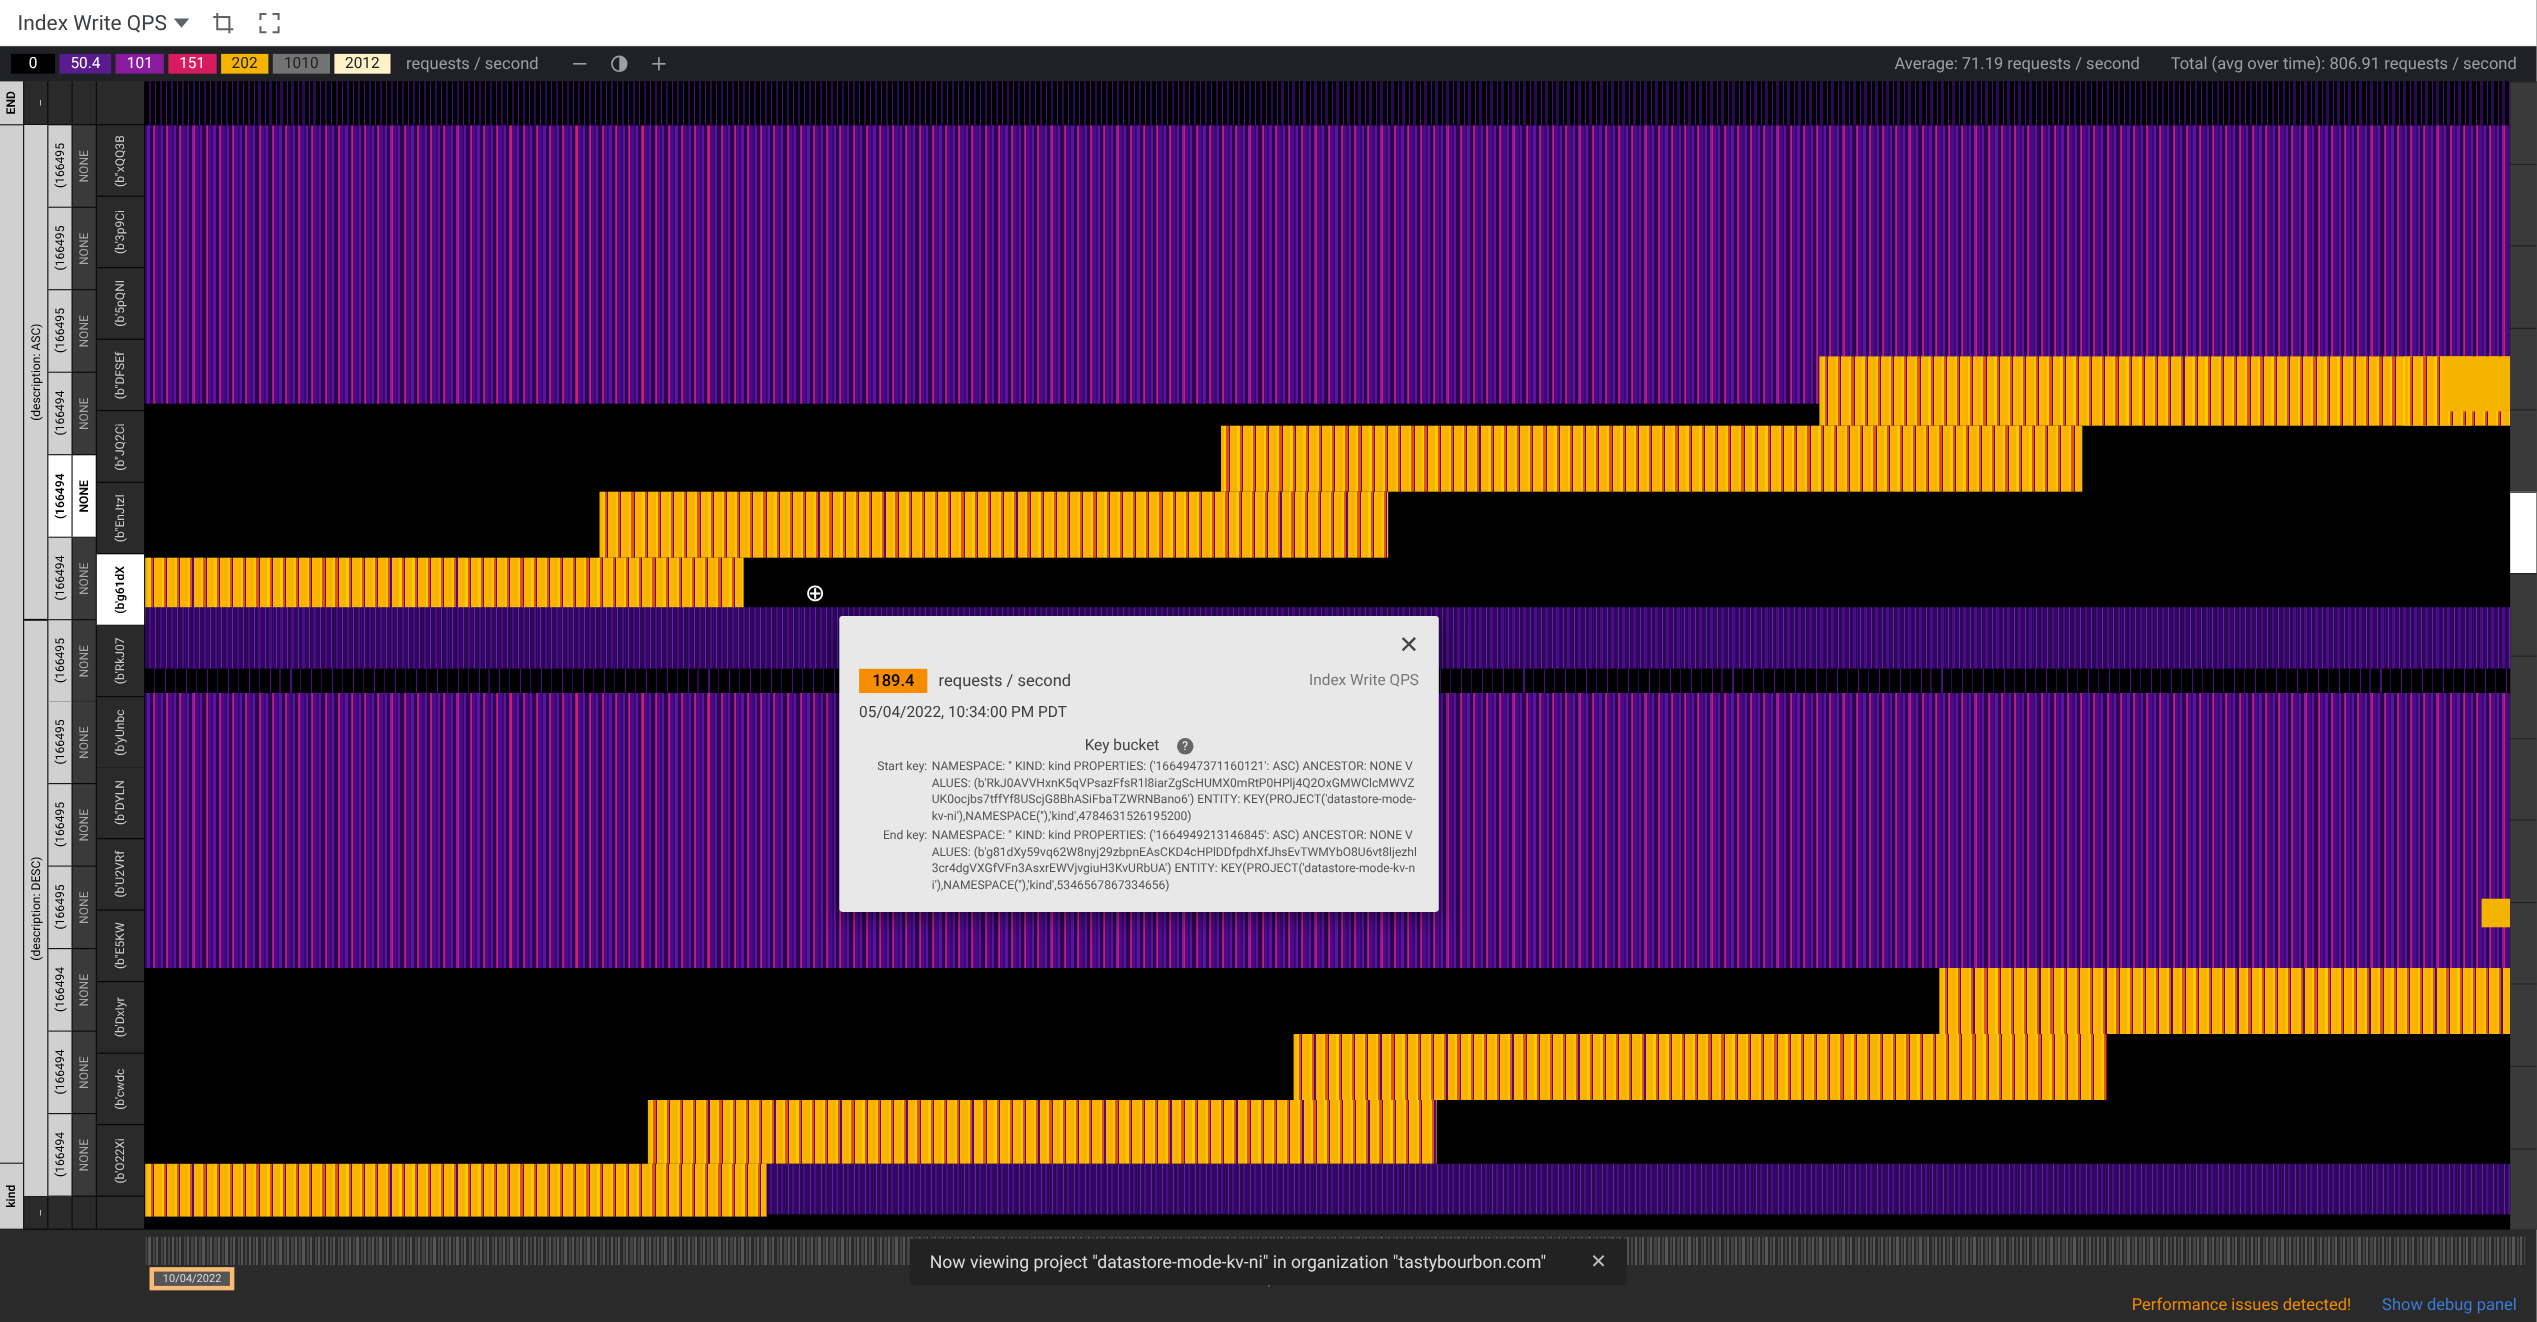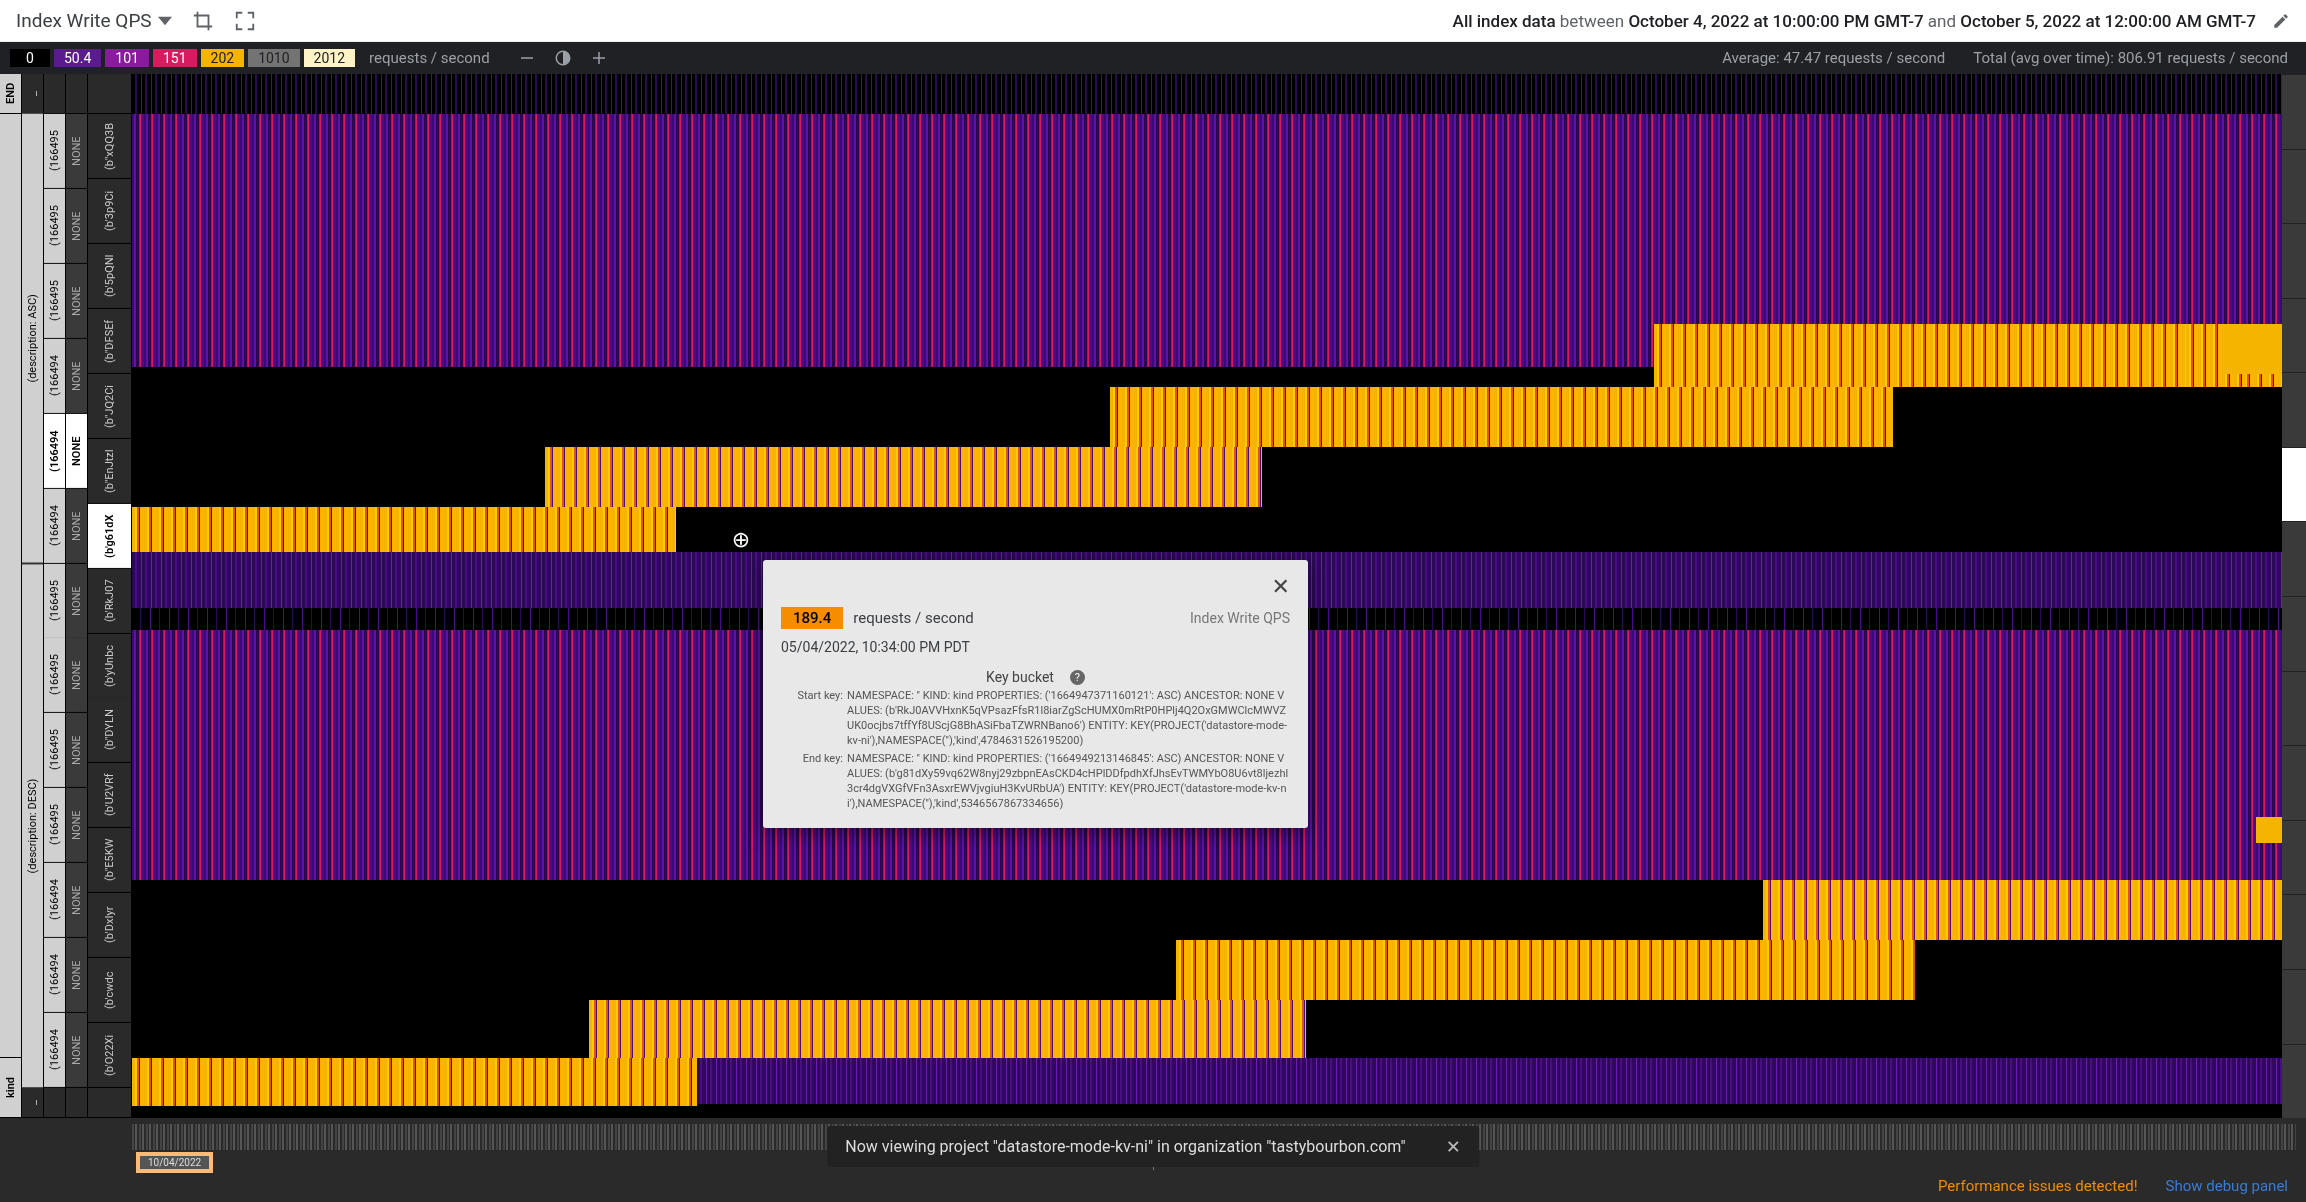--- a/index.html
+++ b/index.html
@@ -236,26 +236,20 @@
     <div class="tool-icon">
       <svg width="22" height="22" viewBox="0 0 24 24" fill="none" stroke="#5f6368" stroke-width="2">
           <path d="M6 2v16h16M2 6h16v16"></path>
         </svg>
     </div>
     <div class="tool-icon">
       <svg width="22" height="22" viewBox="0 0 24 24" fill="none" stroke="#5f6368" stroke-width="2">
           <path d="M3 9V3h6M21 9V3h-6M3 15v6h6M21 15v6h-6"></path>
         </svg>
     </div>
-  </div>
-  <div class="top-right">
-    <span><b>All index data</b> <span>between</span> <b>October 4, 2022 at 10:00:00 PM GMT-7</b> <span>and</span> <b>October 5, 2022 at 12:00:00 AM GMT-7</b></span>
-    <svg class="pencil" viewBox="0 0 24 24" fill="#5f6368">
-        <path d="M3 17.25V21h3.75L17.81 9.94l-3.75-3.75L3 17.25zM20.71 7.04a1 1 0 000-1.41l-2.34-2.34a1 1 0 00-1.41 0l-1.83 1.83 3.75 3.75 1.83-1.83z"></path>
-      </svg>
   </div>
 </div>
 
 <div class="legend-bar">
   <div class="legend-left">
     <span class="legend-chip chip-0">0</span>
     <span class="legend-chip chip-1">50.4</span>
     <span class="legend-chip chip-2">101</span>
     <span class="legend-chip chip-3">151</span>
     <span class="legend-chip chip-4">202</span>
@@ -276,21 +270,21 @@
       </span>
       <span class="zoom-btn">
         <svg width="18" height="18" viewBox="0 0 24 24" fill="#9aa0a6">
             <rect x="4" y="11" width="16" height="2"></rect>
             <rect x="11" y="4" width="2" height="16"></rect>
           </svg>
       </span>
     </div>
   </div>
   <div class="legend-right">
-    <span>Average: 47.47 requests / second</span>
+    <span>Average: 71.19 requests / second</span>
     <span>Total (avg over time): 806.91 requests / second</span>
   </div>
 </div>
 
 <div class="content">
   <div class="sidebar">
     <div class="sb-col">
       <div class="sb-cell end" style="flex:0 0 40px">END</div>
       <div class="sb-cell light" style="flex:1"></div>
       <div class="sb-cell kind" style="flex:0 0 60px">kind</div>

